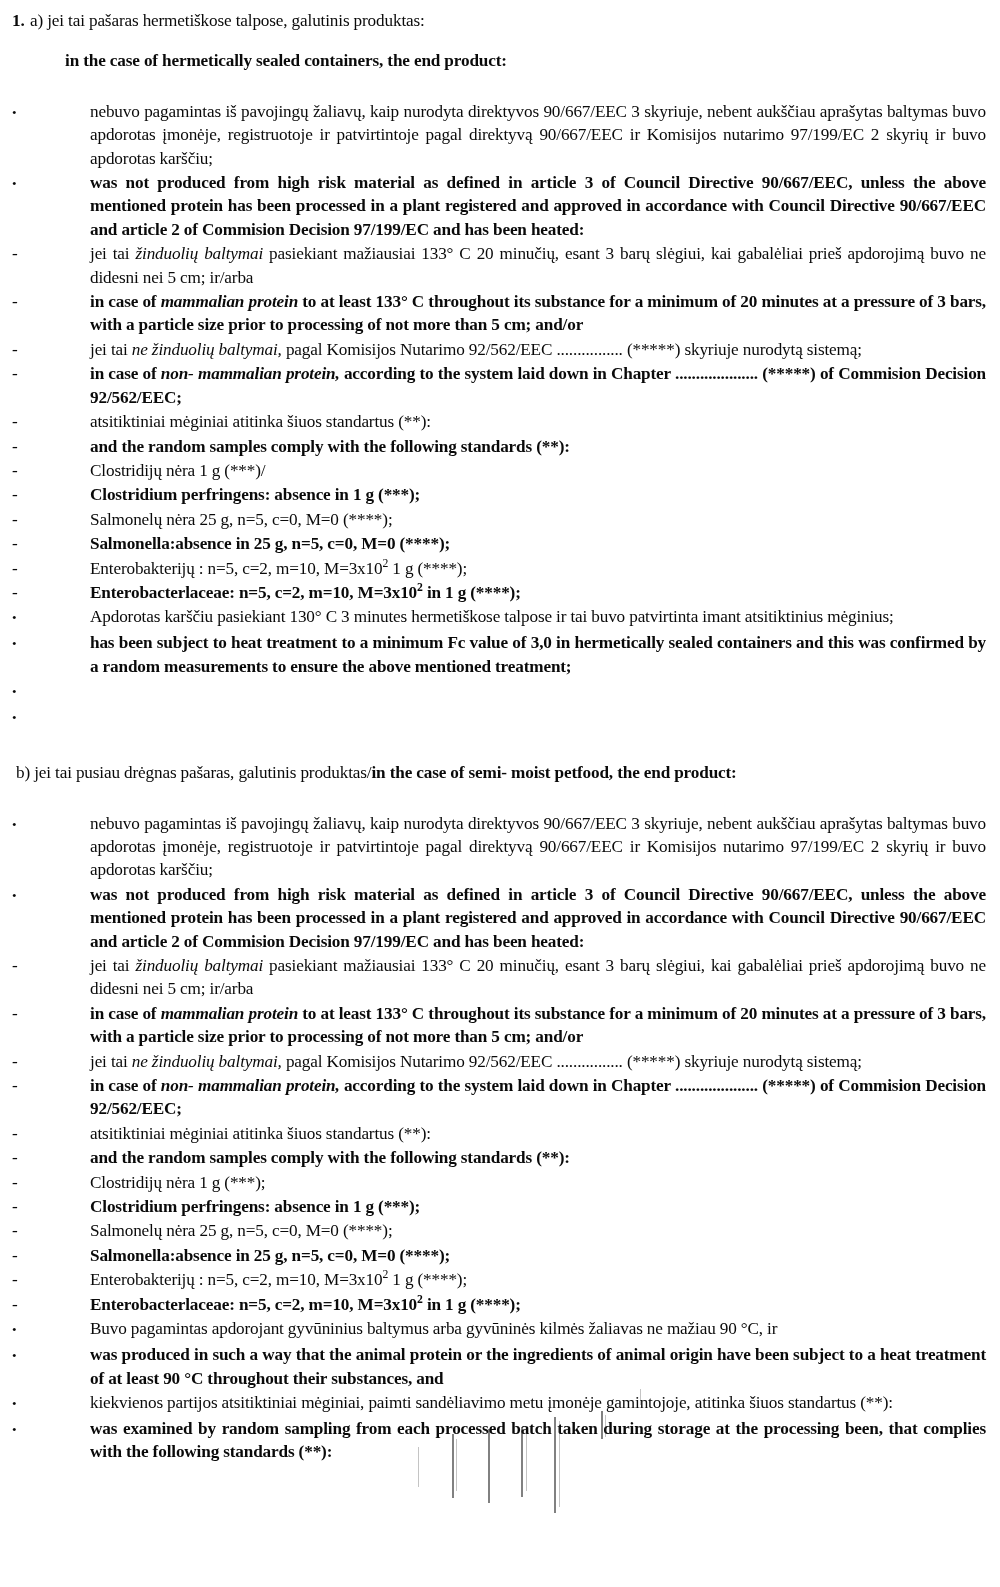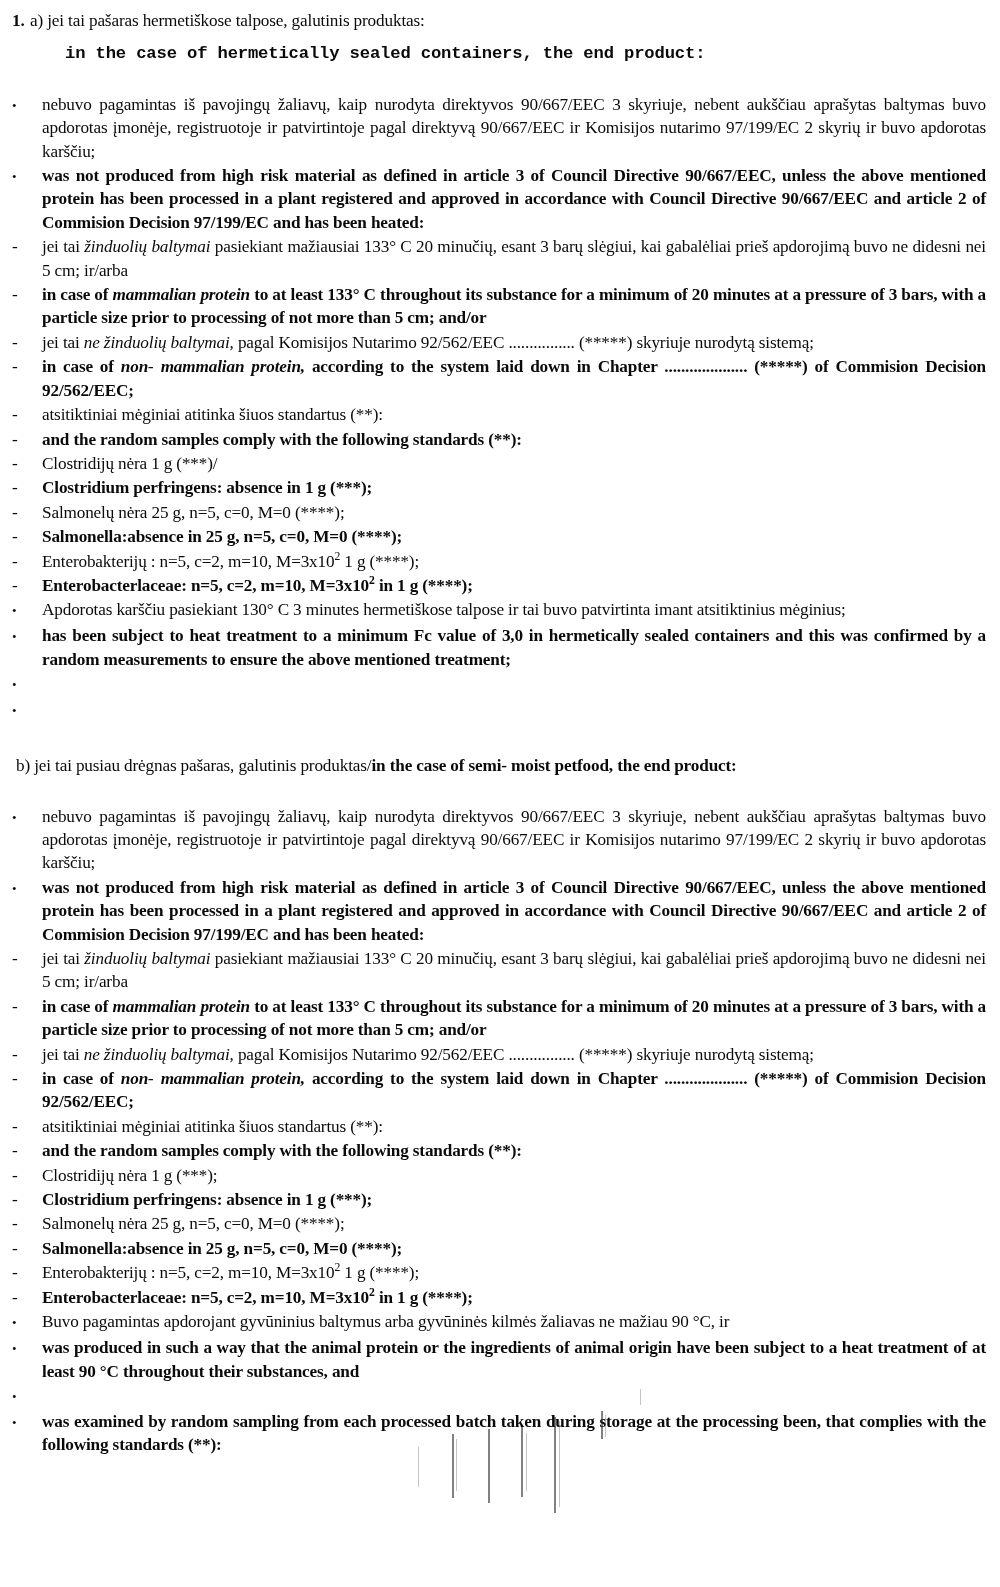--- a/index.html
+++ b/index.html
@@ -51,22 +51,21 @@
   .num-row .num-text {
     flex: 1 1 auto;
     padding-right: 20px;
   }
   .subhead-en {
     padding-left: 65px;
     padding-right: 18px;
     font-weight: bold;
     font-size: 17.2px;
     line-height: 23.4px;
-    margin-top: 10px;
-    font-family: Liberation Mono, monospace;
+    margin-top: 17px;
   }
 
   
   .item {
     display: flex;
     align-items: flex-start;
     margin-top: 1px;
   }
   .item .mark {
     flex: 0 0 42px;
@@ -81,20 +80,21 @@
     font-size: 13px;
     line-height: 25px;
   }
   .item .mark.dash {
     font-size: 17.2px;
     line-height: 23.4px;
   }
   .item .body {
     flex: 1 1 auto;
     padding-right: 14px;
+    margin-left: 48px;
   }
   .item .body.justify { text-align: justify; }
 
   .para-head {
     padding-left: 16px;
     padding-right: 14px;
     font-size: 17.2px;
     line-height: 23.4px;
   }
   .gap-md { height: 26px; }
@@ -262,20 +262,21 @@
       <div class="item">
         <div class="mark dot">•</div>
         <div class="body line justify">Buvo pagamintas apdorojant gyvūninius baltymus arba gyvūninės kilmės žaliavas ne mažiau 90 °C, ir</div>
       </div>
       <div class="item">
         <div class="mark dot">•</div>
         <div class="body line justify b">was produced in such a way that the animal protein or the ingredients of animal origin have been subject to a heat treatment of at least 90 °C throughout their substances, and</div>
       </div>
       <div class="item">
         <div class="mark dot">•</div>
+        <div class="body line justify">kiekvienos partijos atsitiktiniai mėginiai, paimti sandėliavimo metu įmonėje gamintojoje, atitinka šiuos standartus (**):</div>
       </div>
       <div class="item">
         <div class="mark dot">•</div>
         <div class="body line justify b">was examined by random sampling from each processed batch taken during storage at the processing been, that complies with the following standards (**):</div>
       </div>
     </div>
 
   <div class="streak" style="left:601px; top:1402px; width:2px; height:28px;"></div>
   <div class="streak soft" style="left:605px; top:1406px; width:1px; height:22px;"></div>
   <div class="streak" style="left:554px; top:1408px; width:2px; height:96px;"></div>

